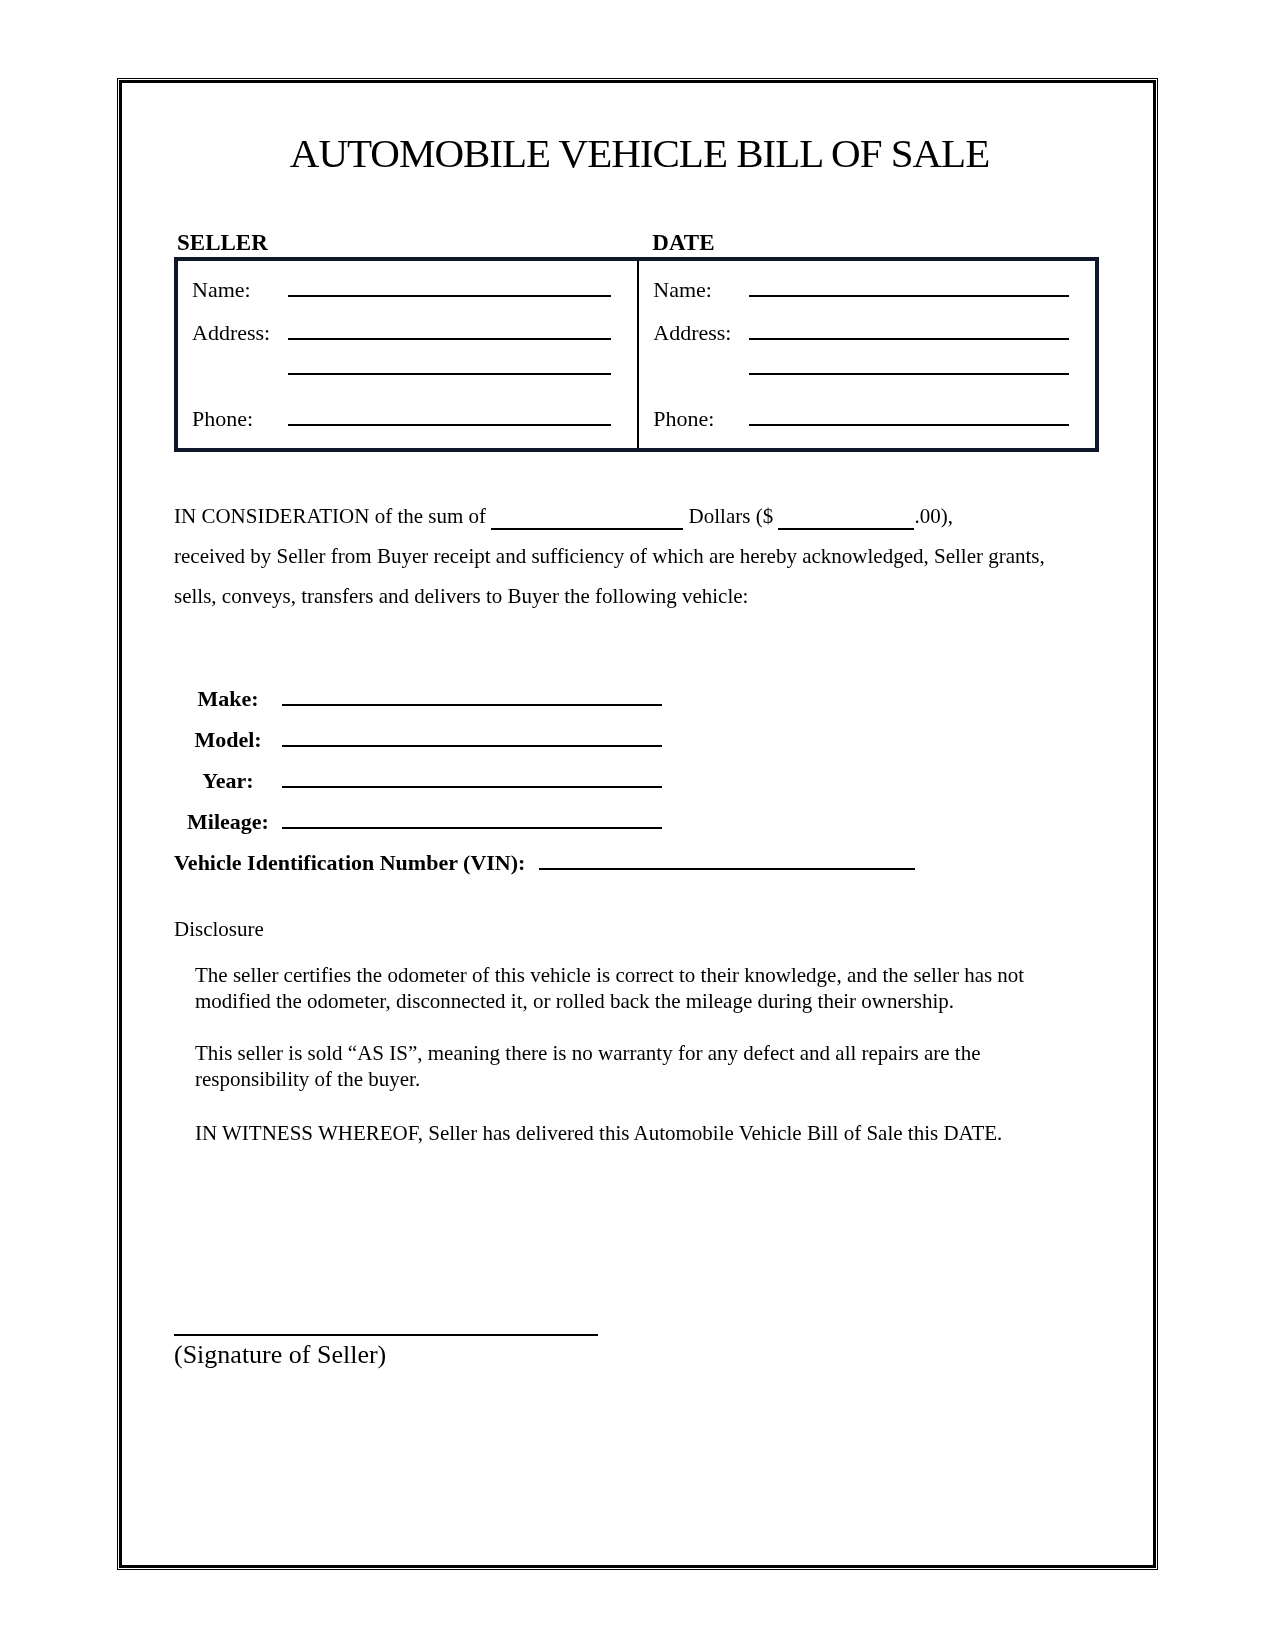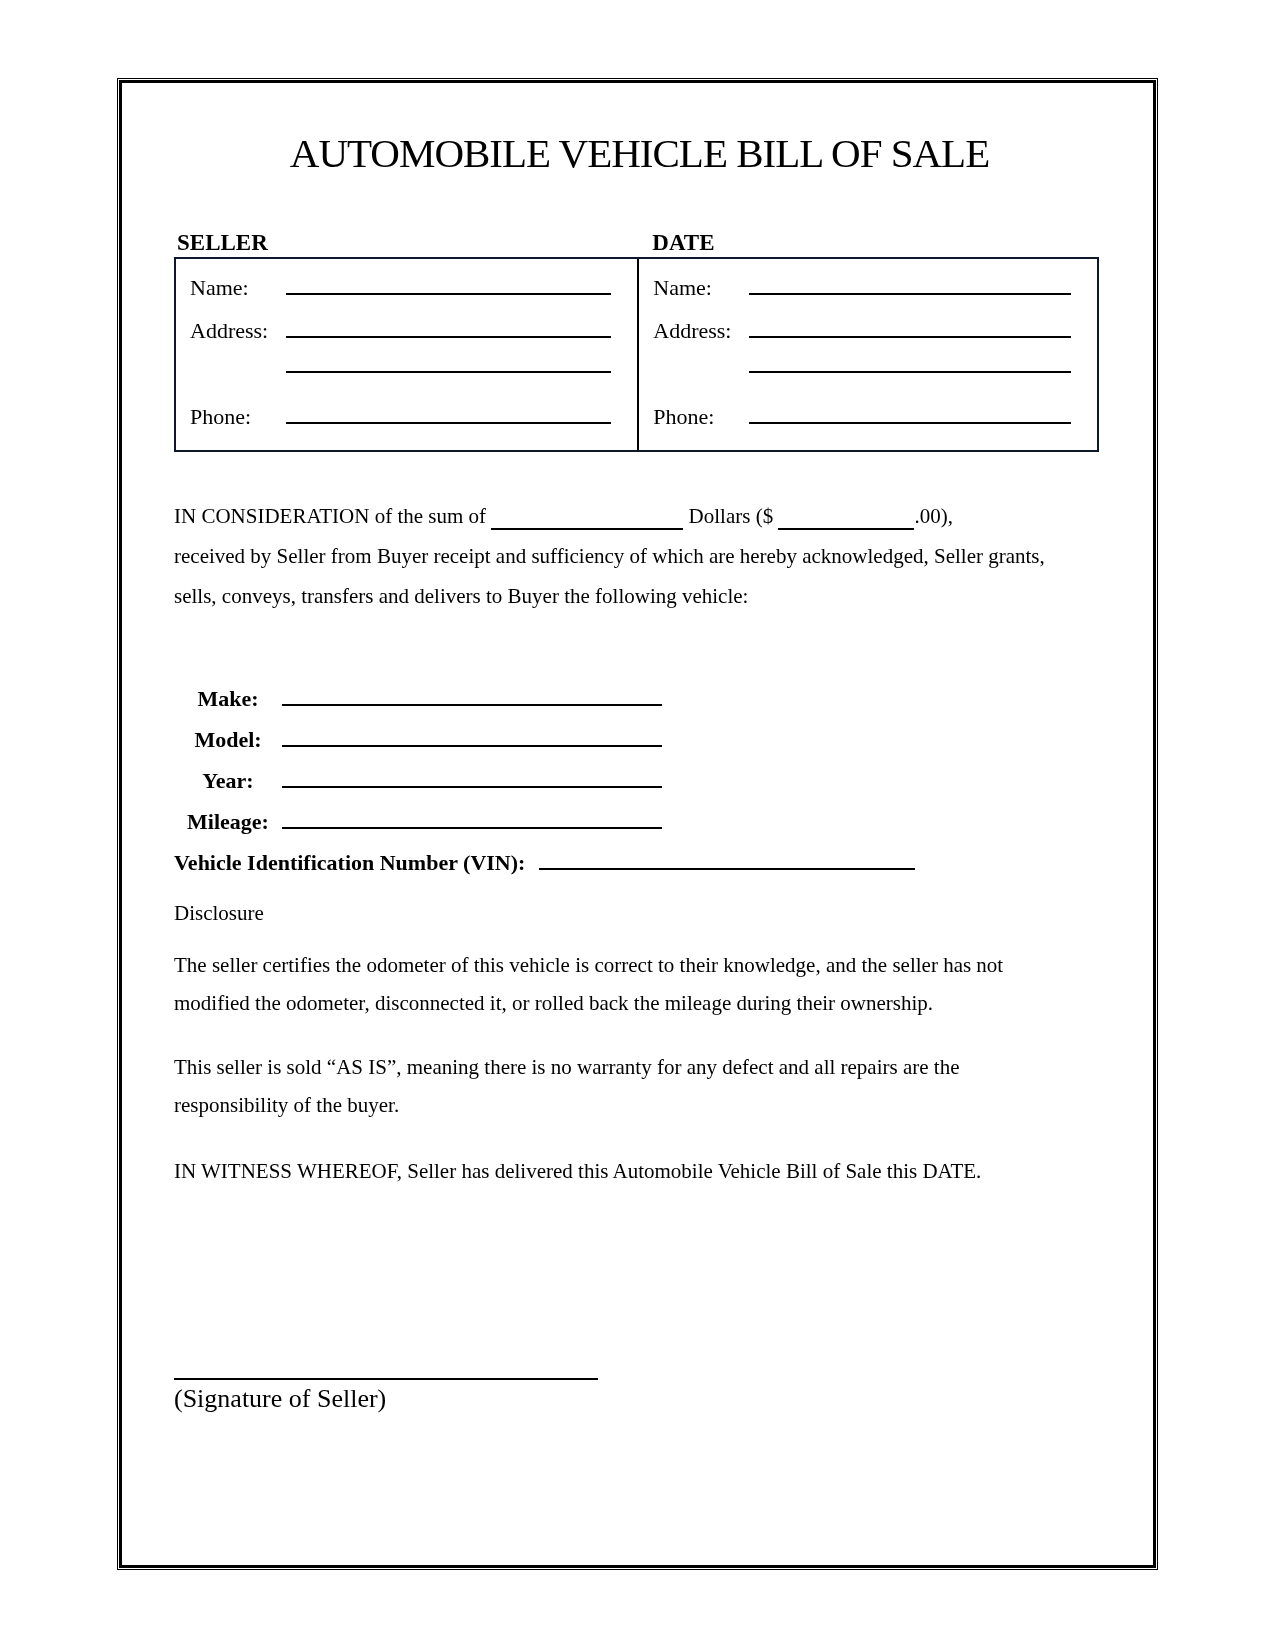--- a/index.html
+++ b/index.html
@@ -36,21 +36,21 @@
     margin-top: 53px;
     display: flex;
     font-weight: bold;
     font-size: 23px;
   }
   .ph-left { width: 50.3%; padding-left: 3px; }
   .ph-right { padding-left: 10px; }
 
   .parties-table {
     display: flex;
-    border: 2px solid #0f172a;
+    border: 4px solid #0f172a;
     margin-top: 1px;
     height: 195px;
     width: 925px;
   }
   .party-cell { padding: 16px 0 0 14px; }
   .party-cell.seller { width: 50.3%; border-right: 2px solid #000; }
   .party-cell.buyer { flex: 1; }
   .prow {
     display: flex;
     align-items: baseline;
@@ -87,22 +87,22 @@
   .vlabel { font-weight: bold; width: 108px; flex-shrink: 0; text-align: center; }
   .vline {
     width: 380px;
     height: 12px;
     border-bottom: 2px solid #000;
     margin-bottom: -7px;
   }
   .vrow.vin .vlabel { width: auto; padding-right: 14px; }
   .vrow.vin .vline { width: 376px; }
 
-  .section-heading { margin-top: 10px; font-size: 21px; font-weight: normal; }
-  .body-para { line-height: 38px; }
+  .section-heading { margin-top: 26px; font-size: 21px; font-weight: normal; }
+  .body-para { line-height: 26px; margin-left: 21px; }
   .disclosure-body { margin-top: 20px; }
   .warranty-heading { margin-top: 34px; }
   .warranty-body { margin-top: 26px; }
   .witness-body { margin-top: 28px; }
 
   .signature-block { margin-top: 178px; }
   .sig-line {
     width: 424px;
     height: 12px;
     border-bottom: 2px solid #000;

